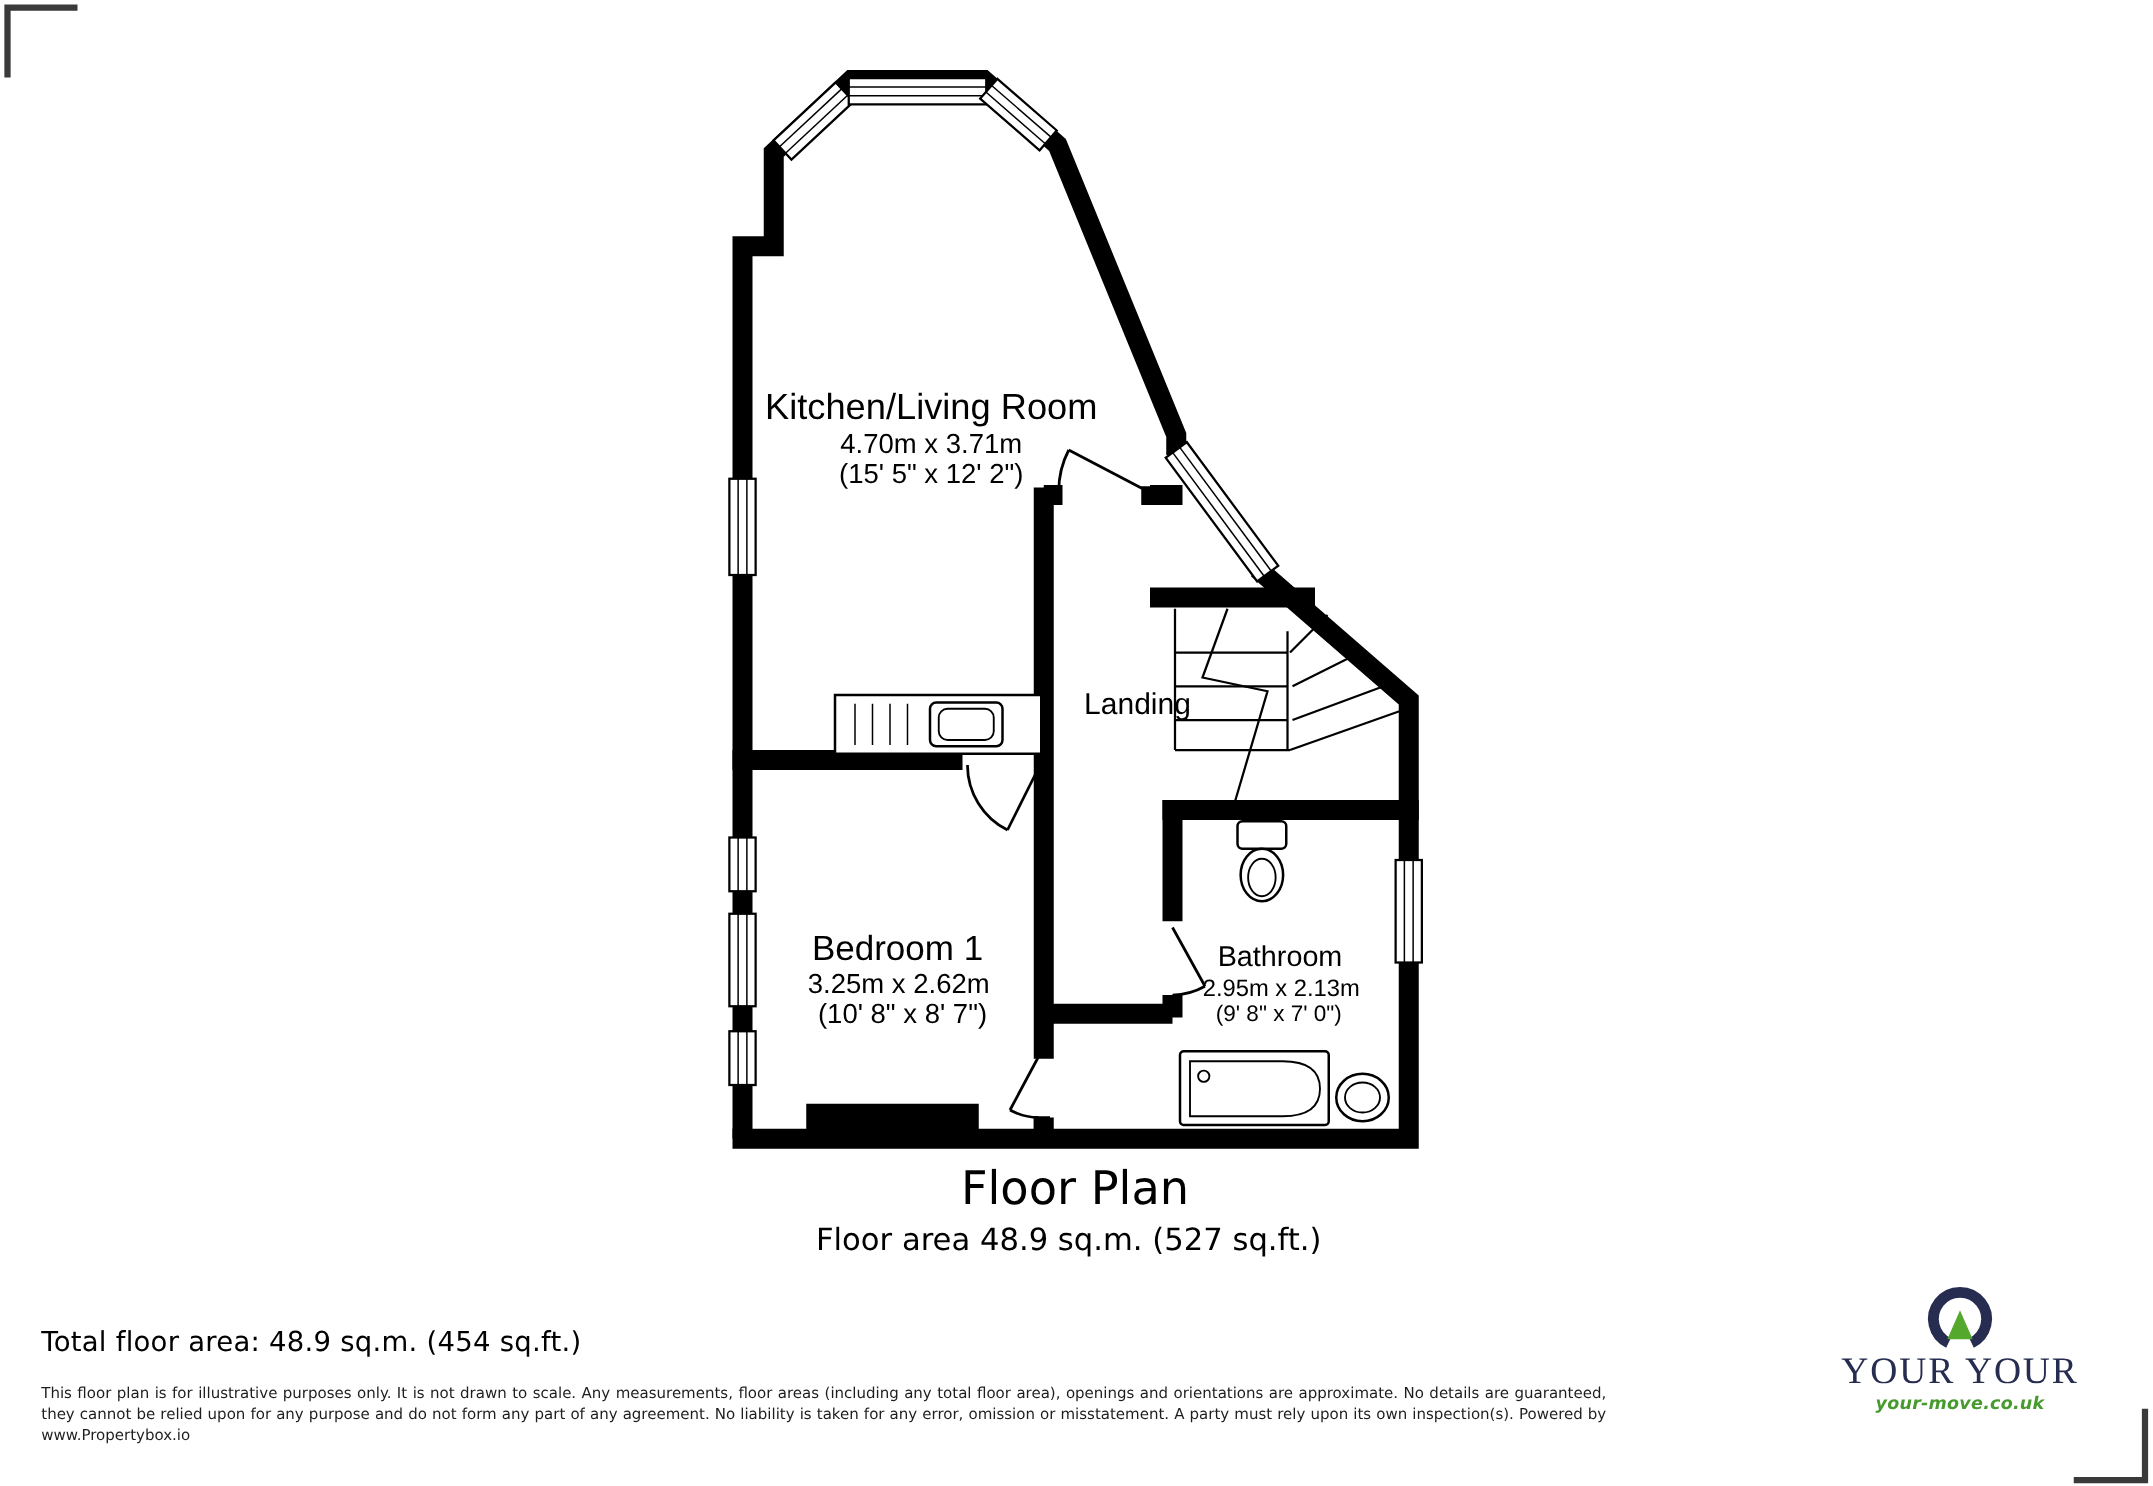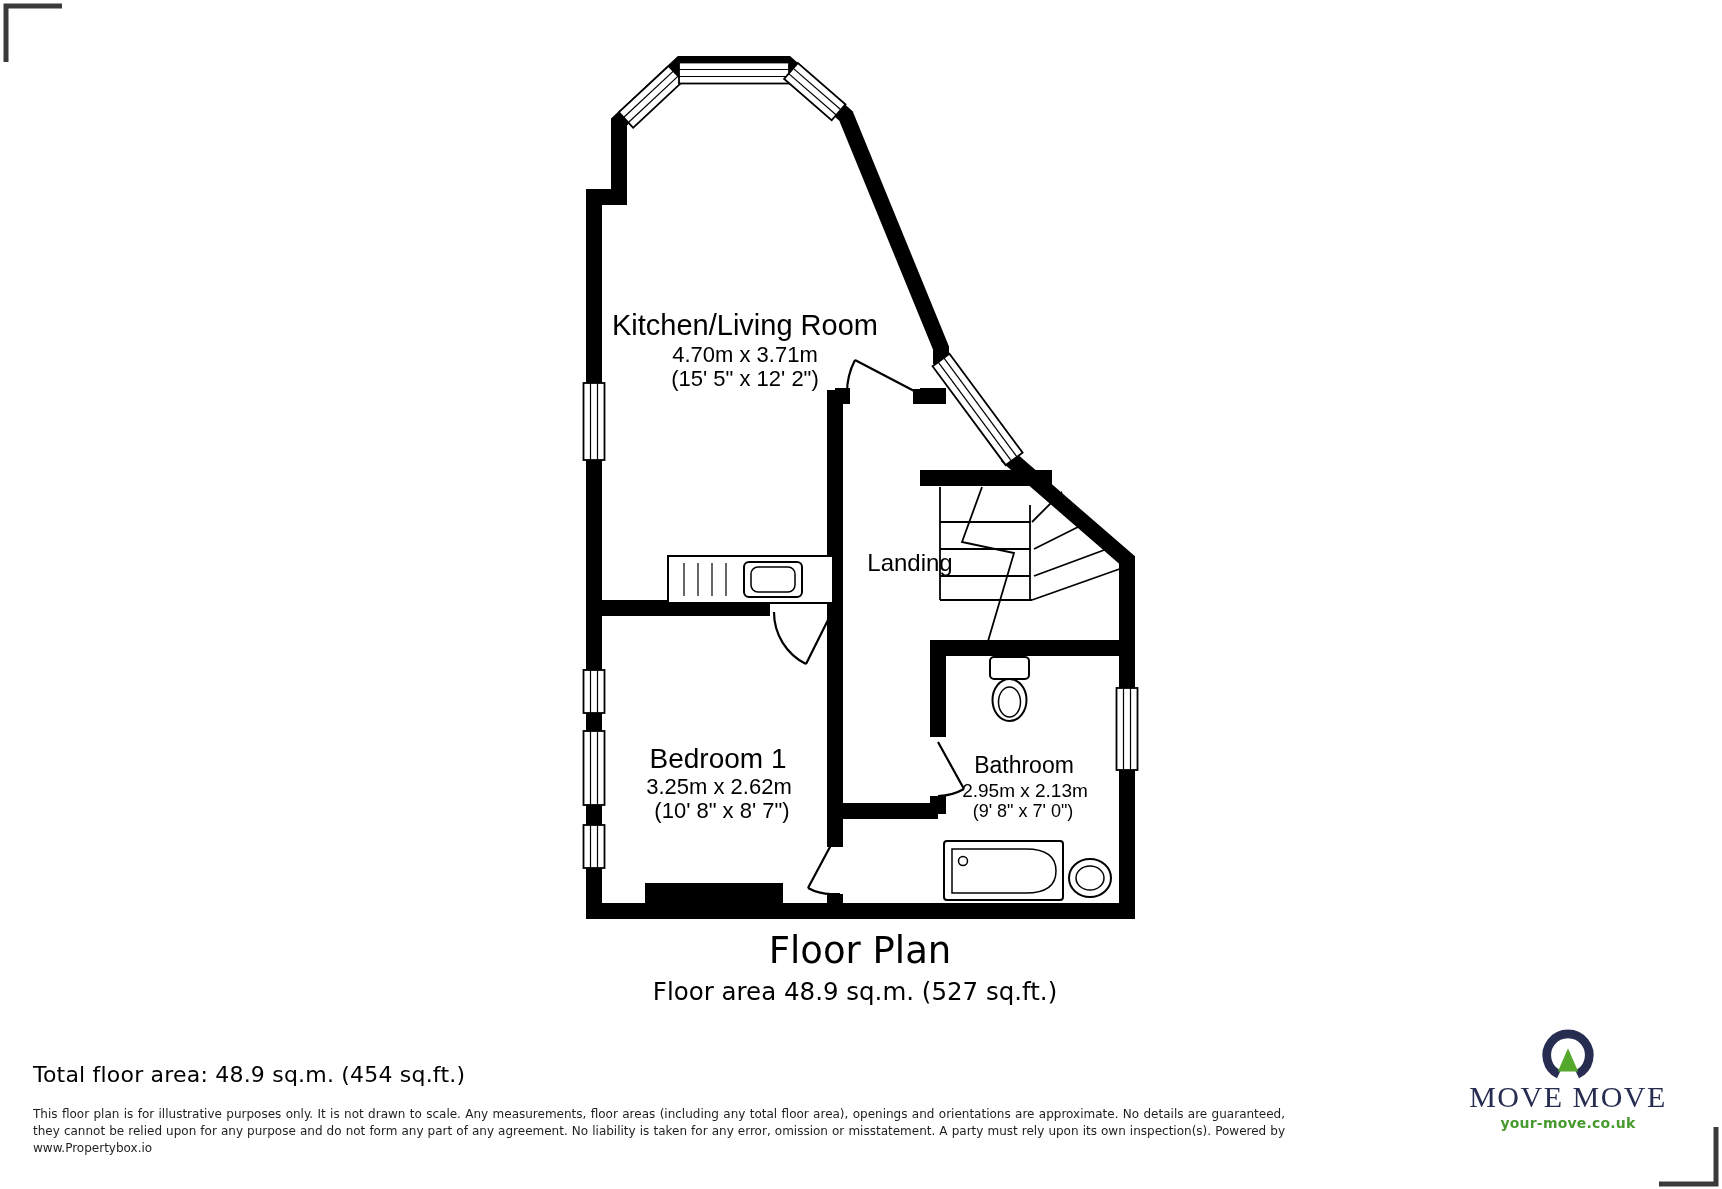--- a/index.html
+++ b/index.html
@@ -18,21 +18,21 @@
   .stair{stroke:#000;stroke-width:1.8;fill:none;}
   .corner-mark{stroke:#3a3a3a;stroke-width:5;fill:none;}
   #total-area{position:absolute;left:33px;top:1062px;font-size:22px;letter-spacing:.2px;}
   #disclaimer{position:absolute;left:33px;top:1106px;width:1252px;font-size:12px;
               line-height:17.2px;text-align:justify;color:#1e1e1e;}
   #logo{position:absolute;left:1462px;top:1026px;width:212px;text-align:center;}
   #logo .ring{display:block;margin:0 auto;}
   #brand-name{font-family:"Liberation Serif",serif;font-size:30px;letter-spacing:1.5px;
               color:#272d50;line-height:30px;margin-top:-2px;white-space:nowrap;}
   #brand-url{font-family:"DejaVu Sans",sans-serif;font-weight:bold;font-size:14px;
-             color:#479a2e;letter-spacing:.2px;margin-top:3px;}
+             color:#479a2e;letter-spacing:.2px;margin-top:3px;font-style:italic;}
 </style>
 </head>
 <body>
 
 
 
 <svg width="1722" height="1189" viewBox="0 0 1722 1189" xmlns="http://www.w3.org/2000/svg">
 
   <path class="corner-mark" d="M 6,62 L 6,6 L 62,6"></path>
   <path class="corner-mark" d="M 1716,1127 L 1716,1184 L 1659,1184"></path>
@@ -176,18 +176,18 @@
 
 
 <div id="total-area">Total floor area: 48.9 sq.m. (454 sq.ft.)</div>
 <div id="disclaimer">This floor plan is for illustrative purposes only. It is not drawn to scale. Any measurements, floor areas (including any total floor area), openings and orientations are approximate. No details are guaranteed, they cannot be relied upon for any purpose and do not form any part of any agreement. No liability is taken for any error, omission or misstatement. A party must rely upon its own inspection(s). Powered by www.Propertybox.io</div>
 
 <div id="logo">
   <svg class="ring" width="58" height="58" viewBox="-30 -30 60 60" xmlns="http://www.w3.org/2000/svg">
     <path d="M -9.5,20 A 22 22 0 1 1 9.5,20" stroke="#272d50" stroke-width="9" fill="none"></path>
     <polygon points="0,-7 -10.5,17 10.5,17" fill="#54a82c"></polygon>
   </svg>
-  <div id="brand-name">MOVE MOVE</div>
+  <div id="brand-name">YOUR YOUR</div>
   <div id="brand-url">your-move.co.uk</div>
 </div>
 
 
 
 
 </body></html>

